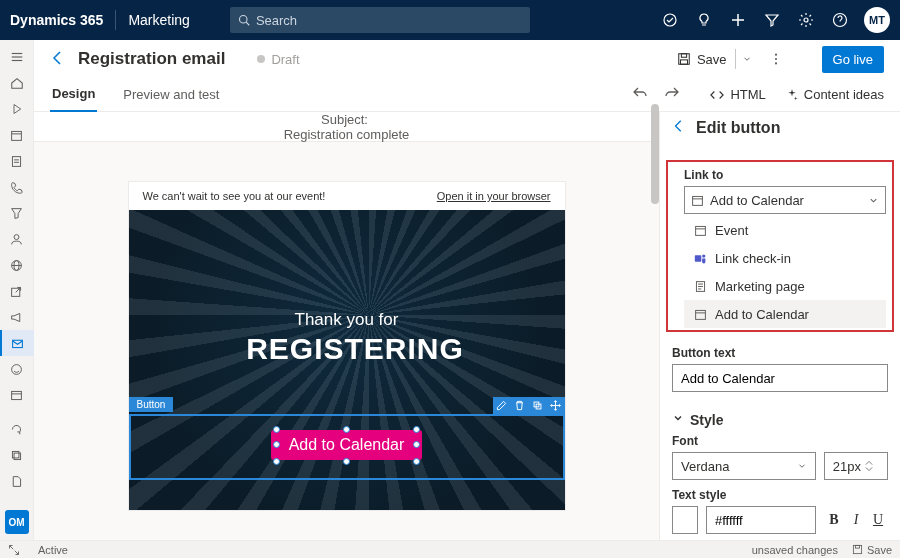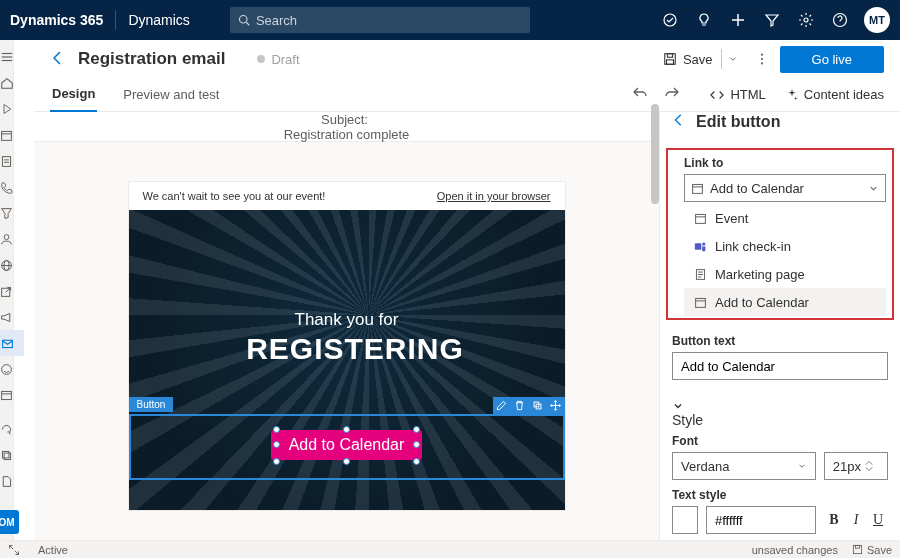--- a/index.html
+++ b/index.html
@@ -11,37 +11,37 @@
   .topbar .divider { width: 1px; height: 20px; background: #3a5473; margin: 0 12px; }
   .topbar .area { font-size: 14px; }
   .search-box { margin-left: 40px; width: 300px; height: 26px; background: #2b4864; border-radius: 2px; display: flex; align-items: center; padding: 0 8px; color: #c9d4df; }
   .search-box svg { margin-right: 6px; }
   .topbar .spacer { flex: 1; }
   .top-icons { display: flex; align-items: center; gap: 2px; }
   .top-icn { width: 32px; height: 40px; display: flex; align-items: center; justify-content: center; cursor: pointer; }
   .avatar { width: 26px; height: 26px; border-radius: 50%; background: #fff; color: #062445; font-size: 11px; font-weight: 600; display: flex; align-items: center; justify-content: center; margin-left: 6px; }
 
   
-  .leftrail { position: absolute; top: 40px; left: 0; bottom: 18px; width: 14px; background: #f3f2f1; border-right: 1px solid #edebe9; display: flex; flex-direction: column; align-items: center; padding-top: 4px; }
+  .leftrail { position: absolute; top: 40px; left: 0; bottom: 18px; width: 34px; background: #f3f2f1; border-right: 1px solid #edebe9; display: flex; flex-direction: column; align-items: center; padding-top: 4px; }
   .leftrail .ri { width: 34px; height: 26px; display: flex; align-items: center; justify-content: center; color: #605e5c; cursor: pointer; }
   .leftrail .ri.active { background: #e1e9f6; color: #0078d4; border-left: 2px solid #0078d4; }
   .om-badge { margin-top: auto; margin-bottom: 6px; width: 24px; height: 24px; background: #0078d4; color: #fff; font-size: 10px; font-weight: 600; border-radius: 3px; display: flex; align-items: center; justify-content: center; }
 
   
   .page { position: absolute; top: 40px; left: 34px; right: 0; bottom: 18px; display: flex; flex-direction: column; }
   .pagehead { height: 38px; display: flex; align-items: center; padding: 0 16px; border-bottom: 0; }
   .back-arrow { color: #0078d4; margin-right: 12px; cursor: pointer; }
   .page-title { font-size: 17px; font-weight: 600; }
   .status-draft { display: flex; align-items: center; color: #a19f9d; margin-left: 32px; font-size: 13px; }
   .status-dot { width: 8px; height: 8px; border-radius: 50%; background: #c8c6c4; margin-right: 6px; }
   .pagehead .spacer { flex: 1; }
   .btn-save { display: flex; align-items: center; gap: 6px; border: none; background: none; cursor: pointer; font-size: 13px; color: #323130; padding: 4px 4px; }
   .btn-chevron { border-left: 1px solid #c8c6c4; height: 20px; display: flex; align-items: center; padding: 0 6px; margin-left: 4px; cursor: pointer; }
   .more-btn { width: 24px; height: 24px; display: flex; align-items: center; justify-content: center; margin: 0 6px; cursor: pointer; }
-  .golive { background: #0078d4; color: #fff; border: none; padding: 6px 32px; font-size: 13px; border-radius: 2px; cursor: pointer; }
+  .golive { background: #0078d4; color: #fff; border: none; padding: 6px 11px; font-size: 13px; border-radius: 2px; cursor: pointer; margin-left: 28px; }
 
   
   .tabs-row { height: 34px; display: flex; align-items: center; padding: 0 16px; border-bottom: 1px solid #edebe9; }
   .tab { padding: 0 2px; margin-right: 24px; font-size: 13px; color: #605e5c; cursor: pointer; height: 34px; display: flex; align-items: center; }
   .tab.active { color: #323130; font-weight: 600; border-bottom: 2px solid #0078d4; }
   .tabs-row .spacer { flex: 1; }
   .tool { display: flex; align-items: center; gap: 6px; margin-left: 20px; color: #323130; cursor: pointer; font-size: 13px; }
   .undo-redo { display: flex; gap: 16px; color: #605e5c; margin-right: 10px; }
 
   
@@ -80,21 +80,21 @@
   .dropdown-sel { height: 28px; border: 1px solid #8a8886; display: flex; align-items: center; padding: 0 6px; font-size: 13px; color: #323130; background: #fff; cursor: pointer; }
   .dropdown-sel svg.icn { margin-right: 6px; }
   .dropdown-sel .chev { margin-left: auto; }
   .dd-list { margin-top: 2px; }
   .dd-item { height: 28px; display: flex; align-items: center; padding: 0 8px 0 10px; font-size: 13px; cursor: pointer; color: #323130; }
   .dd-item.hover { background: #f3f2f1; }
   .dd-item svg { margin-right: 8px; flex-shrink: 0; }
 
   .panel-section { padding: 6px 12px; }
   .textinput { width: 100%; height: 28px; border: 1px solid #8a8886; padding: 0 8px; font-size: 13px; }
-  .style-head { display: flex; align-items: flex-start; font-size: 14px; font-weight: 400; margin: 8px 0 6px; cursor: pointer; flex-direction: column; }
+  .style-head { display: flex; align-items: flex-start; font-size: 14px; font-weight: 700; margin: 8px 0 6px; cursor: pointer; }
   .style-head svg { margin-right: 6px; }
   .field-row { display: flex; gap: 8px; }
   .select-box { height: 28px; border: 1px solid #8a8886; display: flex; align-items: center; padding: 0 8px; font-size: 13px; flex: 1; cursor: pointer; }
   .select-box.small { flex: 0 0 60px; }
   .select-box .chev { margin-left: auto; }
   .spin { width: 14px; display: flex; flex-direction: column; margin-left: 4px; }
   .color-row { display: flex; gap: 8px; align-items: center; margin-top: 4px; }
   .swatch { width: 28px; height: 28px; border: 1px solid #8a8886; background: #fff; cursor: pointer; }
   .hex-in { height: 28px; border: 1px solid #8a8886; padding: 0 8px; font-size: 13px; width: 110px; }
   .textstyle-btns { display: flex; gap: 2px; margin-left: auto; }
@@ -110,21 +110,21 @@
 
   .scroll-hint { position: absolute; top: 104px; right: 241px; width: 8px; height: 100px; background: #c8c6c4; border-radius: 4px; }
 
 </style>
 </head>
 <body>
 
 <div class="topbar">
   <span class="brand">Dynamics 365</span>
   <span class="divider"></span>
-  <span class="area">Dynamics</span>
+  <span class="area">Marketing</span>
   <div class="search-box">
     <svg width="12" height="12" viewBox="0 0 16 16" fill="none" stroke="#c9d4df" stroke-width="1.5">
         <circle cx="7" cy="7" r="5"></circle>
         <line x1="11" y1="11" x2="15" y2="15"></line>
       </svg>
     <span>Search</span>
   </div>
   <div class="spacer"></div>
   <div class="top-icons">
     <div class="top-icn">

